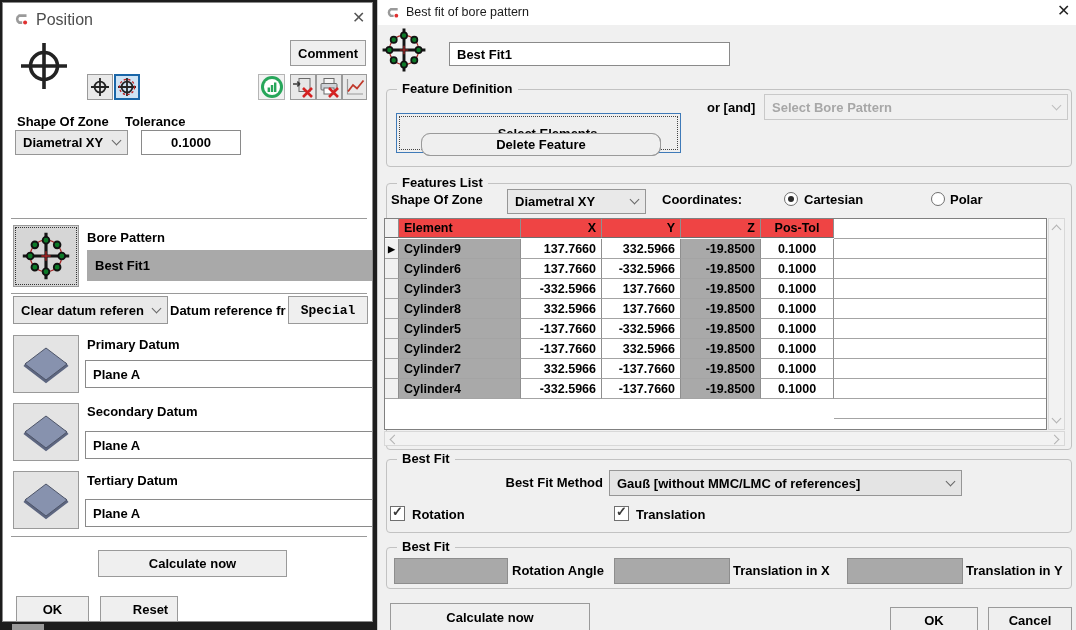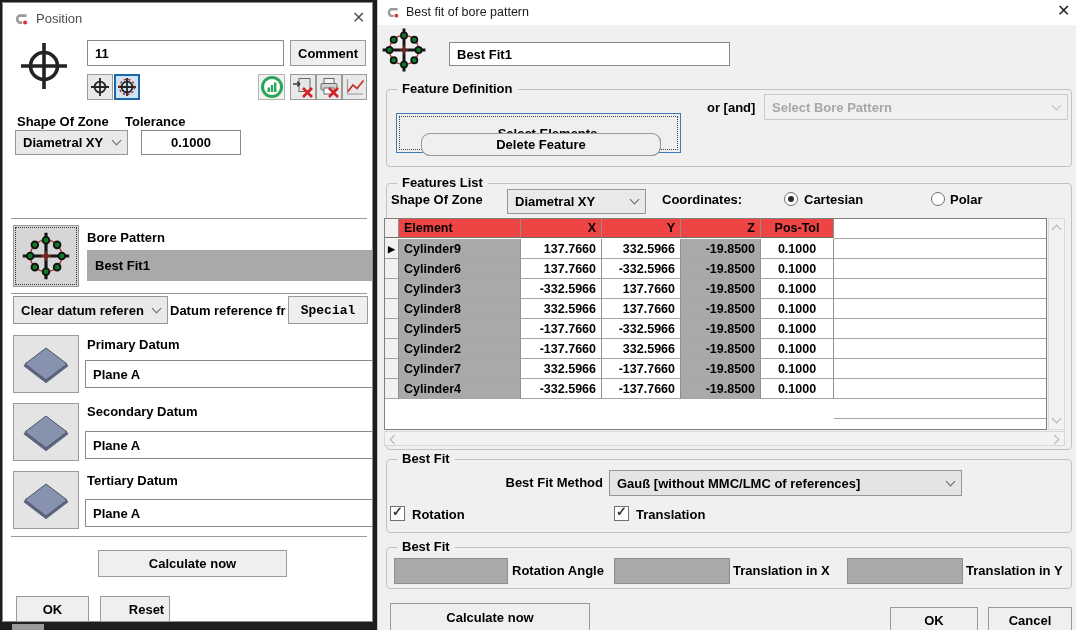--- a/index.html
+++ b/index.html
@@ -67,32 +67,31 @@
 
 <div class="dlg" style="left:2px;top:2px;width:371px;height:620px;background:#fff;border:1px solid #8a8a8a;">
 
   <div class="abs" style="left:0;top:0;width:100%;height:30px;background:#fff;">
     <span class="abs" style="left:10px;top:8px;">
       <svg width="16" height="16" viewBox="0 0 16 16">
         <path d="M13.5 4.6 H6.2 A4.3 4.1 0 0 0 6.2 11.6 H9.2" stroke="#9a9a9a" stroke-width="2.6" fill="none"></path>
         <circle cx="12.1" cy="11.4" r="2" fill="#e03030"></circle>
       </svg>
     </span>
-    <span class="abs" style="left:33px;top:8px;color:#4d4d4d;font-size:13px;">Position</span>
+    <span class="abs" style="left:33px;top:8px;color:#4d4d4d;font-size:16px;">Position</span>
     <span class="x" style="left:349px;top:7px;">✕</span>
   </div>
 
   <span class="abs" style="left:15px;top:37px;">
     <svg width="52" height="52" viewBox="0 0 52 52">
       <circle cx="26" cy="26" r="13.5" stroke="#232323" stroke-width="3.6" fill="none"></circle>
       <path d="M26 3 V49 M3 26 H49" stroke="#232323" stroke-width="3.6"></path>
     </svg>
   </span>
 
-  <input class="fld" style="left: 84px; top: 37px; width: 197px; height: 26px;" value="11">
   <div class="btn" style="left:287px;top:37px;width:76px;height:26px;">Comment</div>
 
   <div class="iconbtn" style="left:84px;top:71px;width:26px;height:26px;">
     <span>
       <svg width="20" height="20" viewBox="0 0 20 20">
         <circle cx="10" cy="10" r="5.4" stroke="#232323" stroke-width="1.8" fill="none"></circle>
         <path d="M10 1 V19 M1 10 H19" stroke="#232323" stroke-width="1.8"></path>
       </svg>
     </span>
   </div>
@@ -218,21 +217,21 @@
       </svg>
     </span>
   </div>
   <div class="lbl" style="left:84px;top:470px;">Tertiary Datum</div>
   <input class="fld" style="left: 82px; top: 496px; width: 288px; height: 28px;" value="Plane A">
 
   <div class="divider" style="left:8px;top:533px;width:356px;"></div>
 
   <div class="btn" style="left:95px;top:547px;width:189px;height:27px;">Calculate now</div>
   <div class="btn" style="left:13px;top:593px;width:73px;height:26px;">OK</div>
-  <div class="btn" style="left:97px;top:593px;width:70px;height:26px;padding-left:23px;">Reset</div>
+  <div class="btn" style="left:97px;top:593px;width:78px;height:26px;padding-left:23px;">Reset</div>
 </div>
 
 <div class="abs" style="left:12px;top:624px;width:32px;height:6px;background:#9a9a9a;"></div>
 
 <div class="dlg" style="left:377px;top:0;width:699px;height:630px;background:#f0f0f0;border-left:1px solid #c8c8c8;">
 
   <div class="abs" style="left:0;top:0;width:100%;height:25px;background:#fff;">
     <span class="abs" style="left:7px;top:5px;">
       <svg width="15" height="15" viewBox="0 0 16 16">
         <path d="M13.5 4.6 H6.2 A4.3 4.1 0 0 0 6.2 11.6 H9.2" stroke="#9a9a9a" stroke-width="2.6" fill="none"></path>

